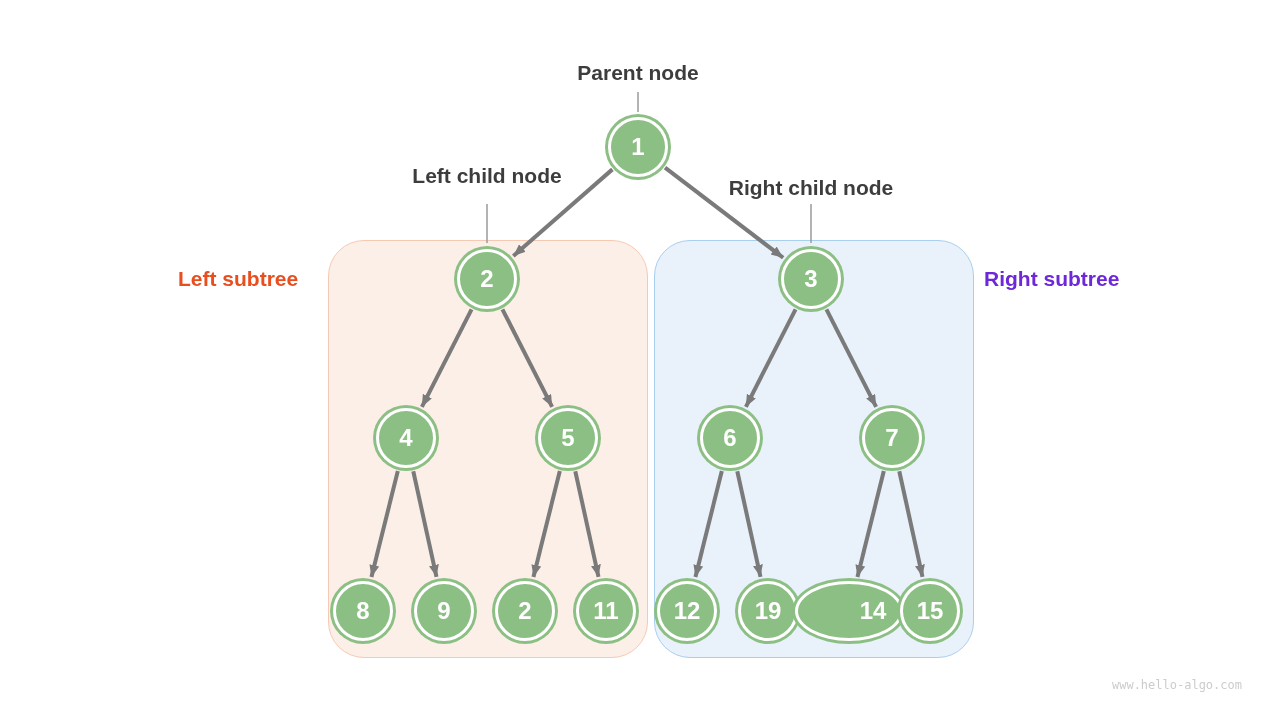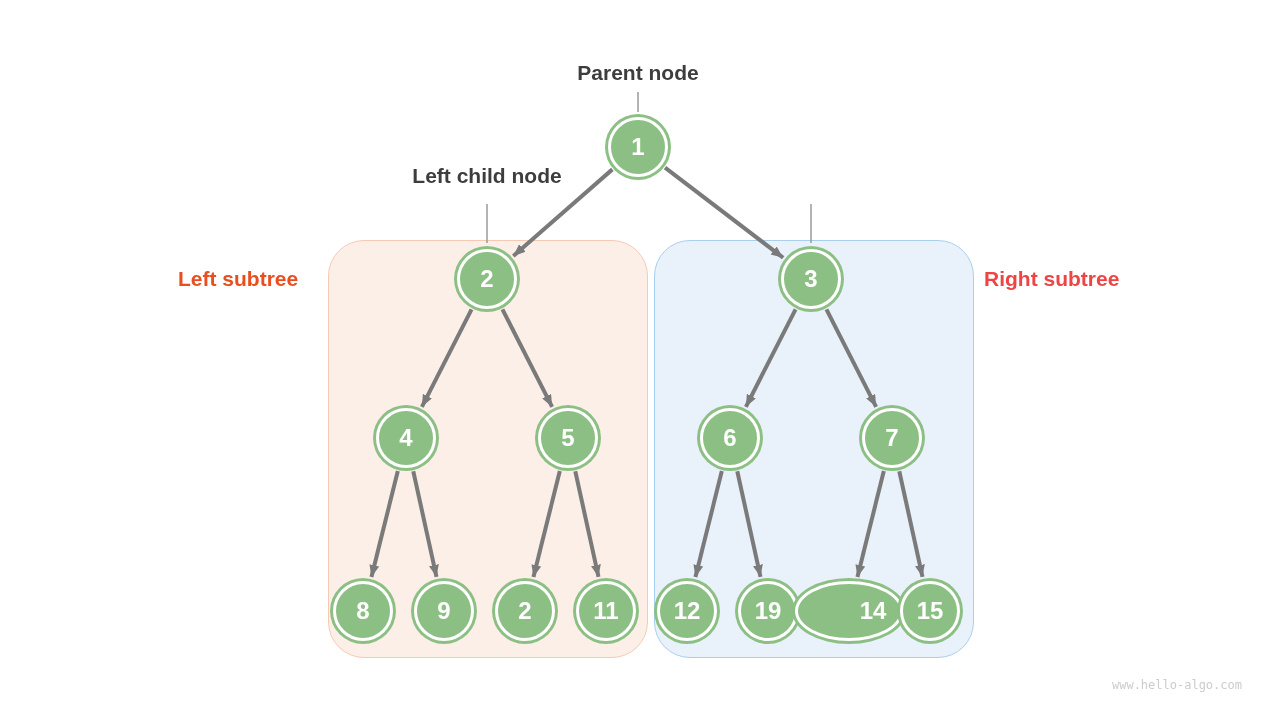--- a/index.html
+++ b/index.html
@@ -8,21 +8,21 @@
     font-family:"Liberation Sans",sans-serif;
   }
   .subtree-box{position:absolute;top:240px;width:318px;height:416px;border-radius:36px;}
   .subtree-box.left{left:328px;background:#fcefe8;border:1px solid #f6cab2;}
   .subtree-box.right{left:654px;background:#e9f1fa;border:1px solid #a9cfee;}
   svg.edges{position:absolute;left:0;top:0;width:1280px;height:720px;pointer-events:none;}
   .lbl{position:absolute;font-weight:700;font-size:21px;color:#3d3d3d;white-space:nowrap;line-height:24px;}
   .lbl.centered{transform:translateX(-50%);}
   .diagram-title{position:absolute;left:178px;top:56px;font-weight:700;font-size:25px;color:#4c9e50;white-space:nowrap;}
   .lbl.orange{color:#e94e1f;}
-  .lbl.blue{color:#ef4444;}
+  .lbl.blue{color:#6d28d9;}
   .tree-node{
     position:absolute;width:54px;height:54px;border-radius:50%;
     background:#8cbf83;border:3px solid #ffffff;box-shadow:0 0 0 3px #8cbf83;
     display:flex;align-items:center;justify-content:center;
     color:#fff;font-weight:700;font-size:24px;
     transform:translate(-50%,-50%);
   }
   .watermark{
     position:absolute;right:38px;top:678px;
     font-family:"DejaVu Sans Mono",monospace;font-size:12px;color:#cccccc;
@@ -109,20 +109,21 @@
       <div class="tree-node" style="left: 930px; top: 611px;">
         <span>15</span>
       </div>
     </div>
 
 
   <div class="lbl centered" style="left:638px;top:61px;">Parent node</div>
 
   <div class="lbl centered" style="left:487px;top:164px;">Left child node</div>
 
+  <div class="lbl centered" style="left:811px;top:176px;">Right child node</div>
 
   <div class="lbl orange" style="left:178px;top:267px;">Left subtree</div>
 
   <div class="lbl blue" style="left:984px;top:267px;">Right subtree</div>
 
   <div class="watermark">www.hello-algo.com</div>
 
 </div>
 
 </body></html>

